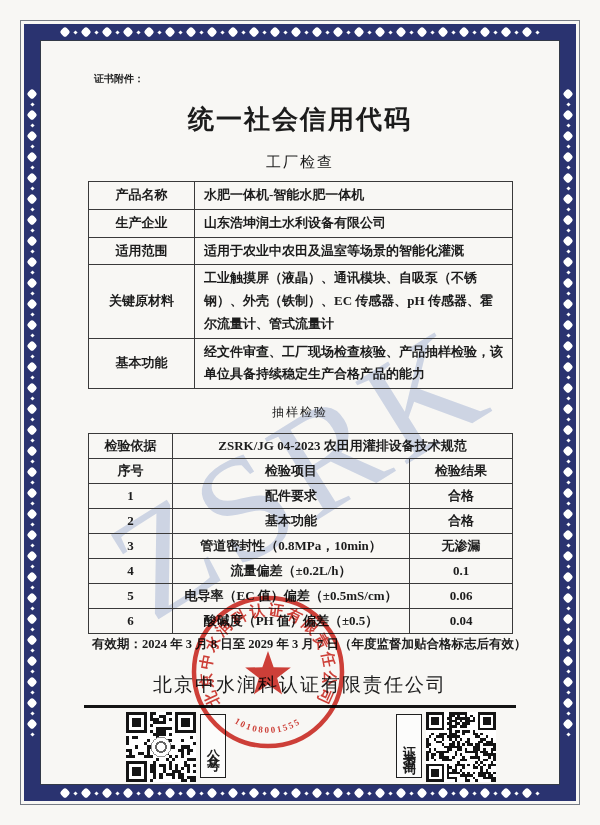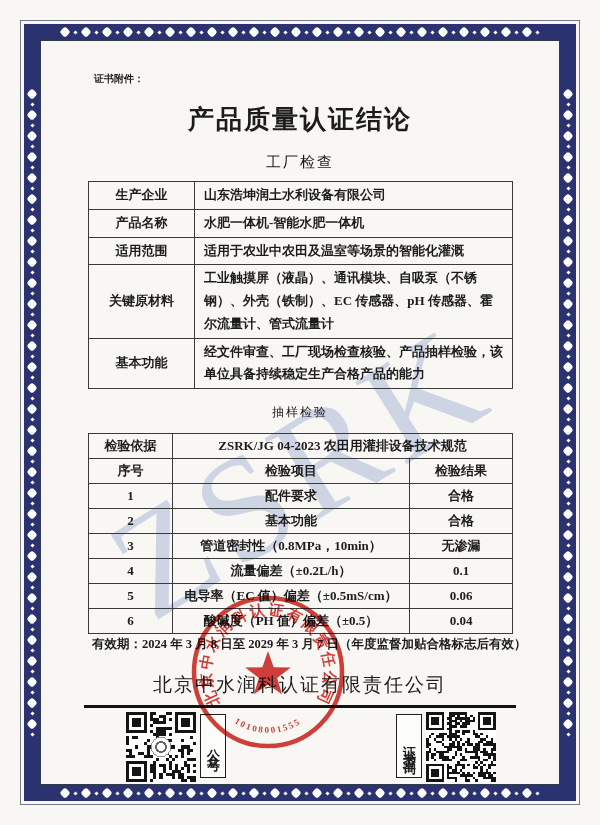--- a/index.html
+++ b/index.html
@@ -314,36 +314,36 @@
       <i class="dmd big"></i>
       <i class="dmd sm"></i>
     </div>
   <div class="inner-frame"></div>
 
   <div class="watermark">ZSRK</div>
 
   <div class="content">
 
     <div class="abs attachment">证书附件：</div>
-    <div class="abs doc-title">产品质量认证结论</div>
+    <div class="abs doc-title">统一社会信用代码</div>
     <div class="abs sec-title sec1">工厂检查</div>
 
     <table class="cert-table" id="factory-table">
       <colgroup>
           <col style="width:106px">
           <col style="width:318px">
         </colgroup>
       <tbody>
         <tr>
+          <td class="lbl">产品名称</td>
+          <td class="val">水肥一体机-智能水肥一体机</td>
+        </tr>
+        <tr>
           <td class="lbl">生产企业</td>
           <td class="val">山东浩坤润土水利设备有限公司</td>
-        </tr>
-        <tr>
-          <td class="lbl">产品名称</td>
-          <td class="val">水肥一体机-智能水肥一体机</td>
         </tr>
         <tr>
           <td class="lbl">适用范围</td>
           <td class="val">适用于农业中农田及温室等场景的智能化灌溉</td>
         </tr>
         <tr class="tall">
           <td class="lbl">关键原材料</td>
           <td class="val">工业触摸屏（液晶）、通讯模块、自吸泵（不锈钢）、外壳（铁制）、EC 传感器、pH 传感器、霍尔流量计、管式流量计</td>
         </tr>
         <tr class="tall">

